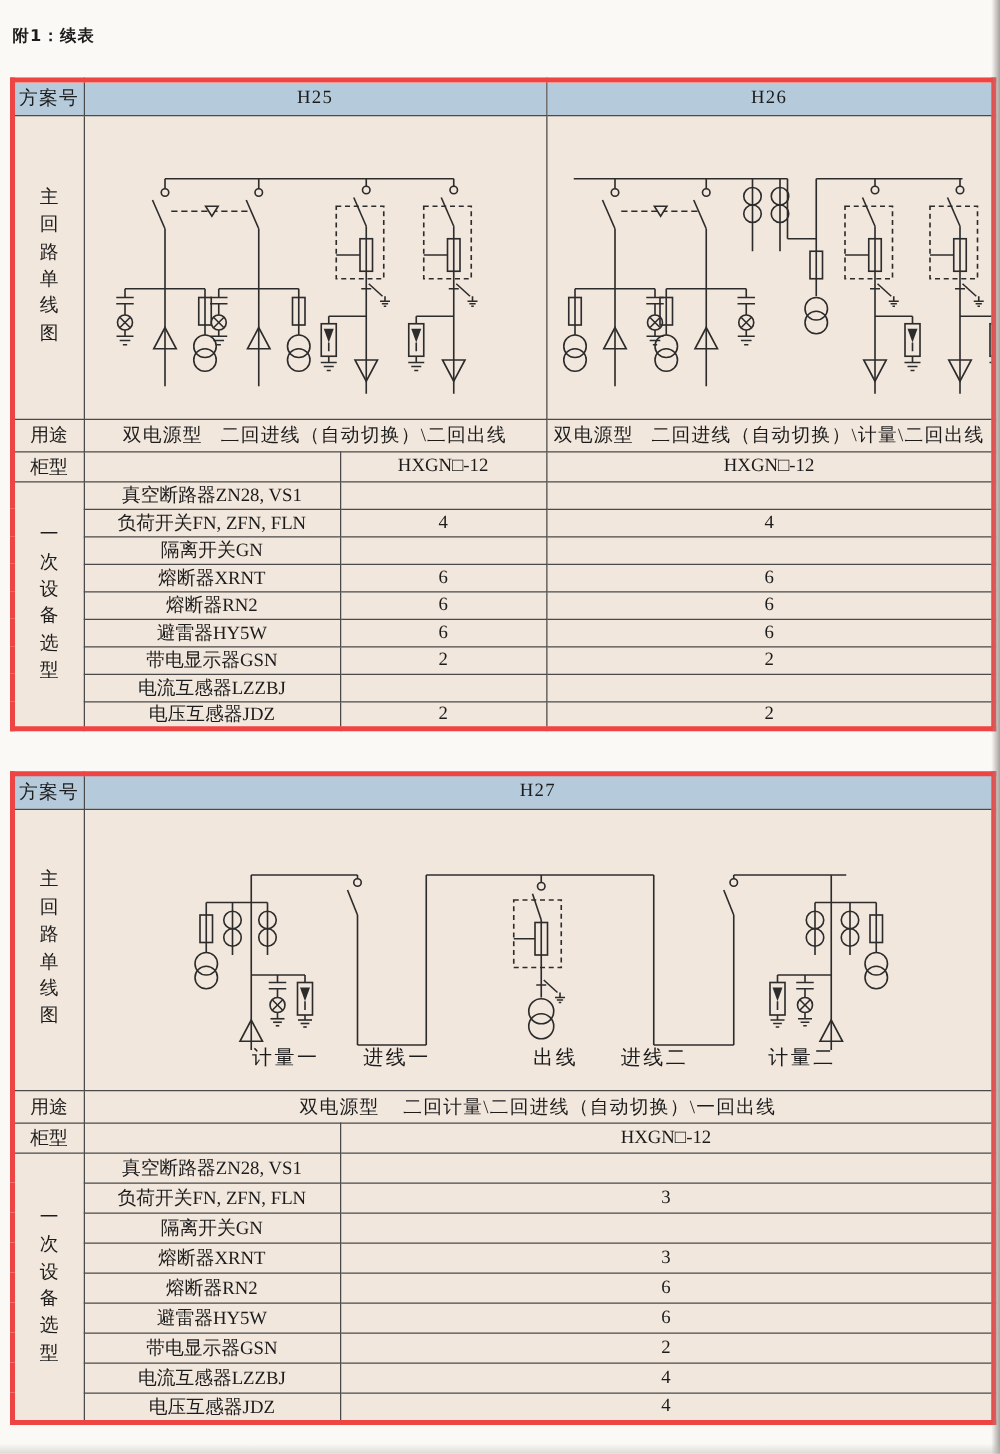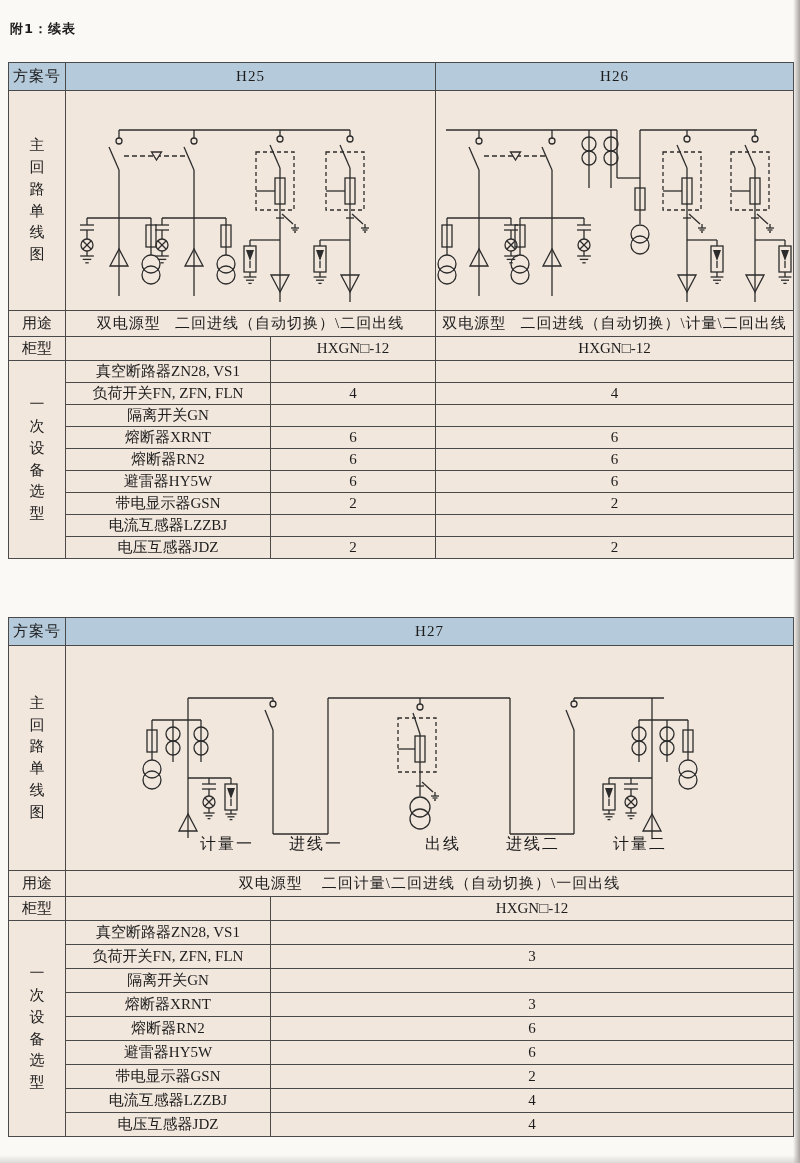--- a/index.html
+++ b/index.html
@@ -13,32 +13,32 @@
   }
   .sheet-title {
     position: absolute; left: 10px; top: 20px;
     font-family: "DejaVu Sans", "Liberation Sans", sans-serif;
     font-weight: bold; font-size: 13px; letter-spacing: 1px;
   }
   table.scheme {
     position: absolute; left: 8px;
     border-collapse: collapse; table-layout: fixed;
     background: #f2e7dd;
-    border: 1px solid #ef4444;
+    border: 4px solid #ef4444;
   }
   table.scheme td, table.scheme th {
     border: 1px solid #4a4a4a;
     text-align: center; vertical-align: middle;
     font-size: 15px; font-weight: normal;
     overflow: hidden;
     padding: 0 2px;
   }
   .hdr { background: #b5cbdb; height: 28px; font-size: 16px; }
   .hdr th { letter-spacing: 1px; }
-  .diagram-cell { position: relative; padding: 0 !important; }
+  .diagram-cell { position: relative; padding: 12px !important; }
   .usage-row { height: 26px; }
   .usage-text { white-space: pre; letter-spacing: 1px; }
   .cab-row { height: 24px; }
   .eq-row1 { height: 22px; }
   .eq-row2 { height: 24px; }
   .vert {
     font-size: 15px; line-height: 1.45; padding: 4px 0 !important;
   }
   .vert div { text-align: center; }
   svg.sld { display: block; margin: 2px auto 0 auto; }
@@ -476,21 +476,21 @@
               <line x1="364" y1="128" x2="372" y2="128"></line>
               <line x1="365.5" y1="130" x2="370.5" y2="130"></line>
               <line x1="367" y1="132" x2="369" y2="132"></line>
               <circle cx="353" cy="139" r="10"></circle>
               <circle cx="353" cy="151" r="10"></circle>
             </g>
           </svg>
       <span class="dlabel" style="left:161px; top:188px;">计量一</span>
       <span class="dlabel" style="left:250px; top:188px;">进线一</span>
       <span class="dlabel" style="left:353px; top:188px;margin-left:24px;">出线</span>
-      <span class="dlabel" style="left:467px; top:188px;text-align:right;">进线二</span>
+      <span class="dlabel" style="left:456px; top:188px;text-align:right;">进线二</span>
       <span class="dlabel" style="left:574px; top:188px;">计量二</span>
     </td>
   </tr>
   <tr class="usage-row">
     <td>用途</td>
     <td colspan="2" class="usage-text">双电源型    二回计量\二回进线（自动切换）\一回出线</td>
   </tr>
   <tr class="cab-row">
     <td>柜型</td>
     <td style="width:205px"></td>

